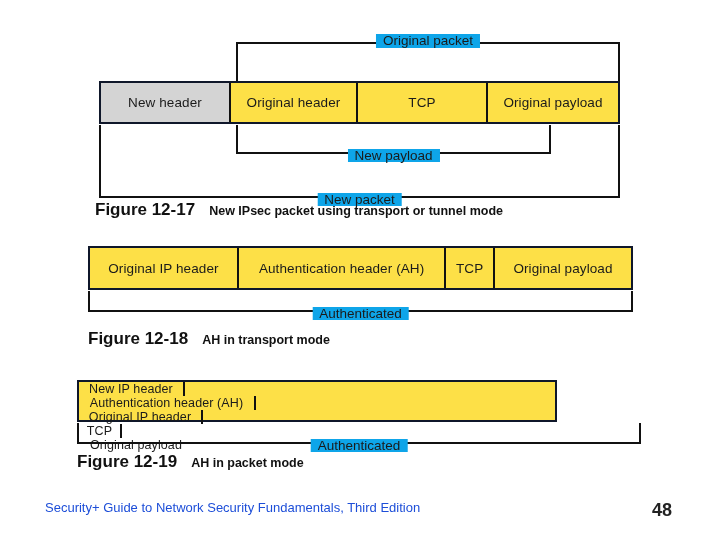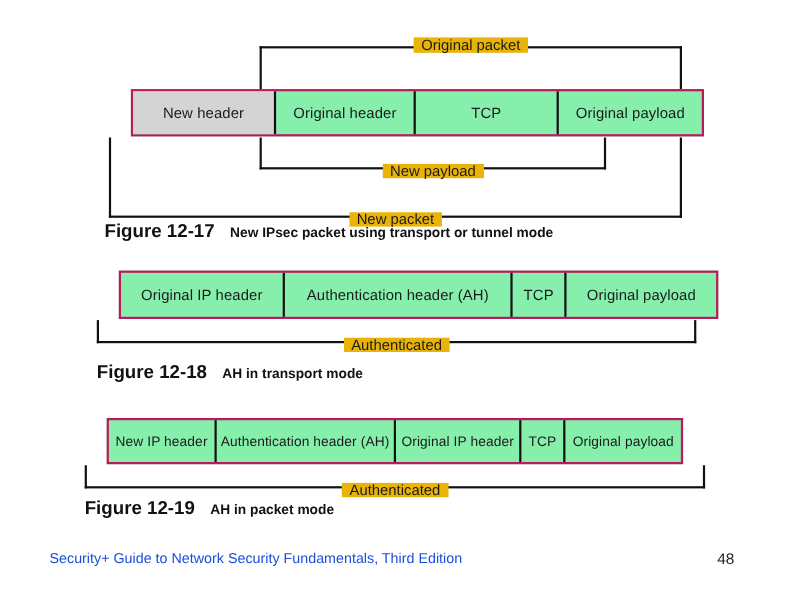--- a/index.html
+++ b/index.html
@@ -21,23 +21,22 @@
     inset: 0;
   }
 
   
   .fig { position: absolute; }
 
   .packet-row {
     position: absolute;
     display: flex;
     box-sizing: border-box;
-    border: 2px solid #be185d;
-    background: #86efac;
-    margin-left: 20px;
+    border: 2px solid #0f172a;
+    background: #fde047;
   }
   .cell {
     box-sizing: border-box;
     border-right: 2px solid #111111;
     display: flex;
     align-items: center;
     justify-content: center;
     text-align: center;
     font-size: 13.5px;
     letter-spacing: 0.1px;
@@ -65,21 +64,21 @@
   }
   .bracket.up .legs {             
     border-bottom: 2.5px solid #111111;
     border-left: 2.5px solid #111111;
     border-right: 2.5px solid #111111;
   }
   .bracket .lbl {
     position: absolute;
     left: 50%;
     transform: translateX(-50%);
-    background: #eab308;
+    background: #0ea5e9;
     padding: 0 7px;
     font-size: 13.5px;
     white-space: nowrap;
     color: #1b1b1b;
     line-height: 1;
   }
   .bracket.down .lbl { top: -8px; }
   .bracket.up   .lbl { bottom: -8px; }
 
   .caption {
@@ -101,22 +100,23 @@
     left: 45px;
     top: 500px;
     font-size: 13px;
     color: #1d4ed8;
     white-space: nowrap;
   }
   .footer-page {
     position: absolute;
     left: 652px;
     top: 500px;
-    font-size: 14px;
+    font-size: 18px;
     color: #222222;
+    font-weight: bold;
   }
 </style>
 </head>
 <body>
 
 <div class="slide">
 
   <div class="fig">
 
     <div class="bracket down" style="left:236px; top:42px; width:384px; height:39px;">
@@ -176,21 +176,21 @@
       <div class="lbl">Authenticated</div>
     </div>
 
     <div class="caption" style="left:88px; top:329px;">
       <span class="num">Figure 12-18</span><span class="txt">AH in transport mode</span>
     </div>
   </div>
 
   <div class="fig">
 
-    <div class="packet-row" style="left:77px; top:380px; width:524px; height:42px;">
+    <div class="packet-row" style="left:77px; top:380px; width:480px; height:42px;flex-direction:column;">
       <div class="cell" style="width:106px; font-size:12.5px;">
         <span>New IP header</span>
       </div>
       <div class="cell" style="width:177px; font-size:12.5px;">
         <span>Authentication header (AH)</span>
       </div>
       <div class="cell" style="width:124px; font-size:12.5px;">
         <span>Original IP header</span>
       </div>
       <div class="cell" style="width:43px; font-size:12.5px;">

